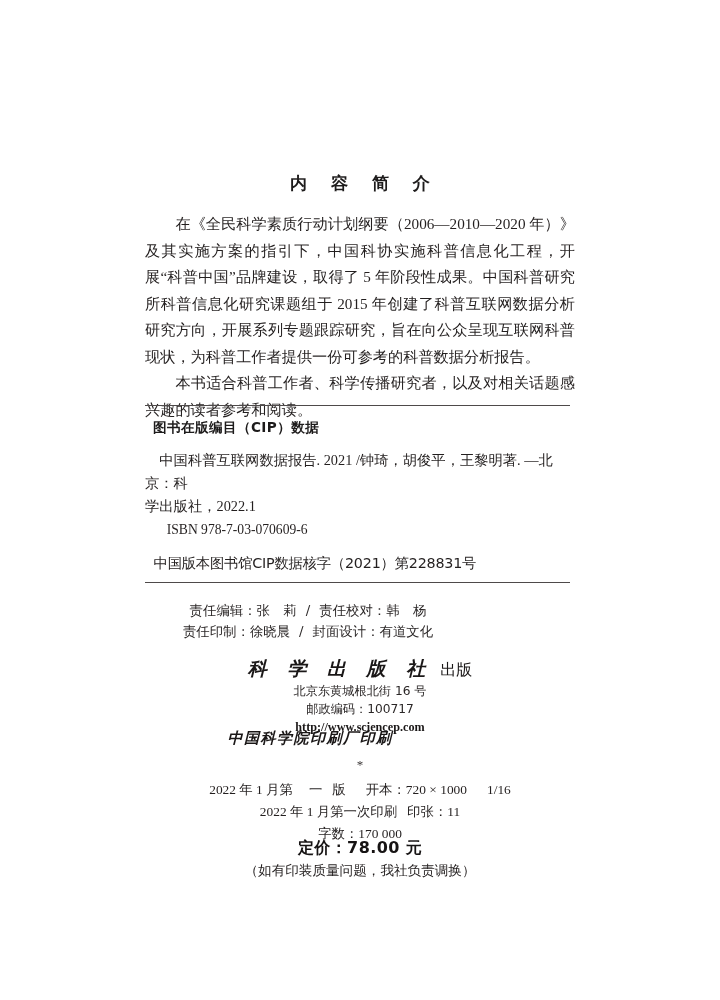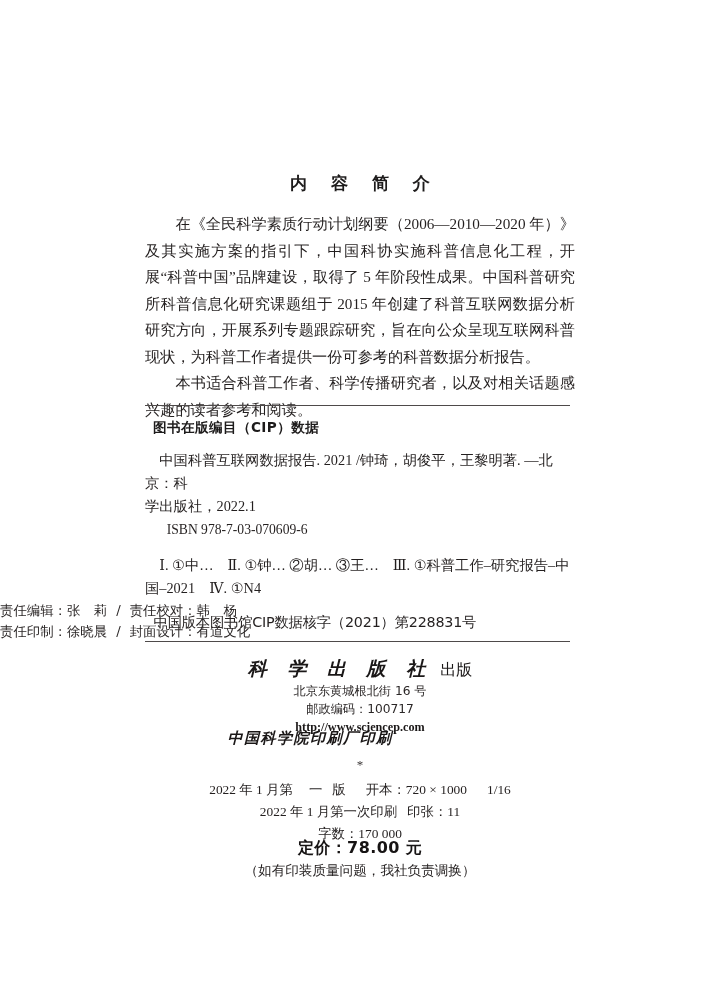--- a/index.html
+++ b/index.html
@@ -110,20 +110,21 @@
     font-family: "DejaVu Sans", "Liberation Sans", sans-serif;
     letter-spacing: -0.2px;
   }
 
   
   .credits {
     position: absolute;
     left: 0;
     top: 600px;
     width: 616px;
+    text-align: center;
     font-size: 13.4px;
     line-height: 21px;
     color: #2b2727;
     font-family: "DejaVu Serif", "Liberation Serif", serif;
   }
   .credits .sp { display:inline-block; width: 9px; }
 
   
   .publisher-block {
     position: absolute;
@@ -253,24 +254,20 @@
   <div class="cip-block">
     <hr class="rule">
     <div class="cip-heading">图书在版编目（CIP）数据</div>
 
     <div class="cip-body">
       <div class="cip-line-indent">中国科普互联网数据报告. 2021 /钟琦，胡俊平，王黎明著. —北京：科</div>
       <div>学出版社，2022.1</div>
       <div class="cip-line-sub cip-isbn">ISBN 978-7-03-070609-6</div>
     </div>
 
-    <div class="cip-class">
-      <span>Ⅰ. ①中…</span><span class="gap"></span><span>Ⅱ. ①钟… ②胡… ③王…</span><span class="gap"></span><span>Ⅲ. ①科普工作–研究报告–中</span>
-      <div style="text-indent:0">国–2021　Ⅳ. ①N4</div>
-    </div>
 
     <div class="cip-verify">中国版本图书馆CIP数据核字（2021）第228831号</div>
     <hr class="rule">
   </div>
 
   <div class="credits">
     <div>
       <span>责任编辑：张　莉</span><span class="sp"></span><span>/</span><span class="sp"></span><span>责任校对：韩　杨</span>
     </div>
     <div>

